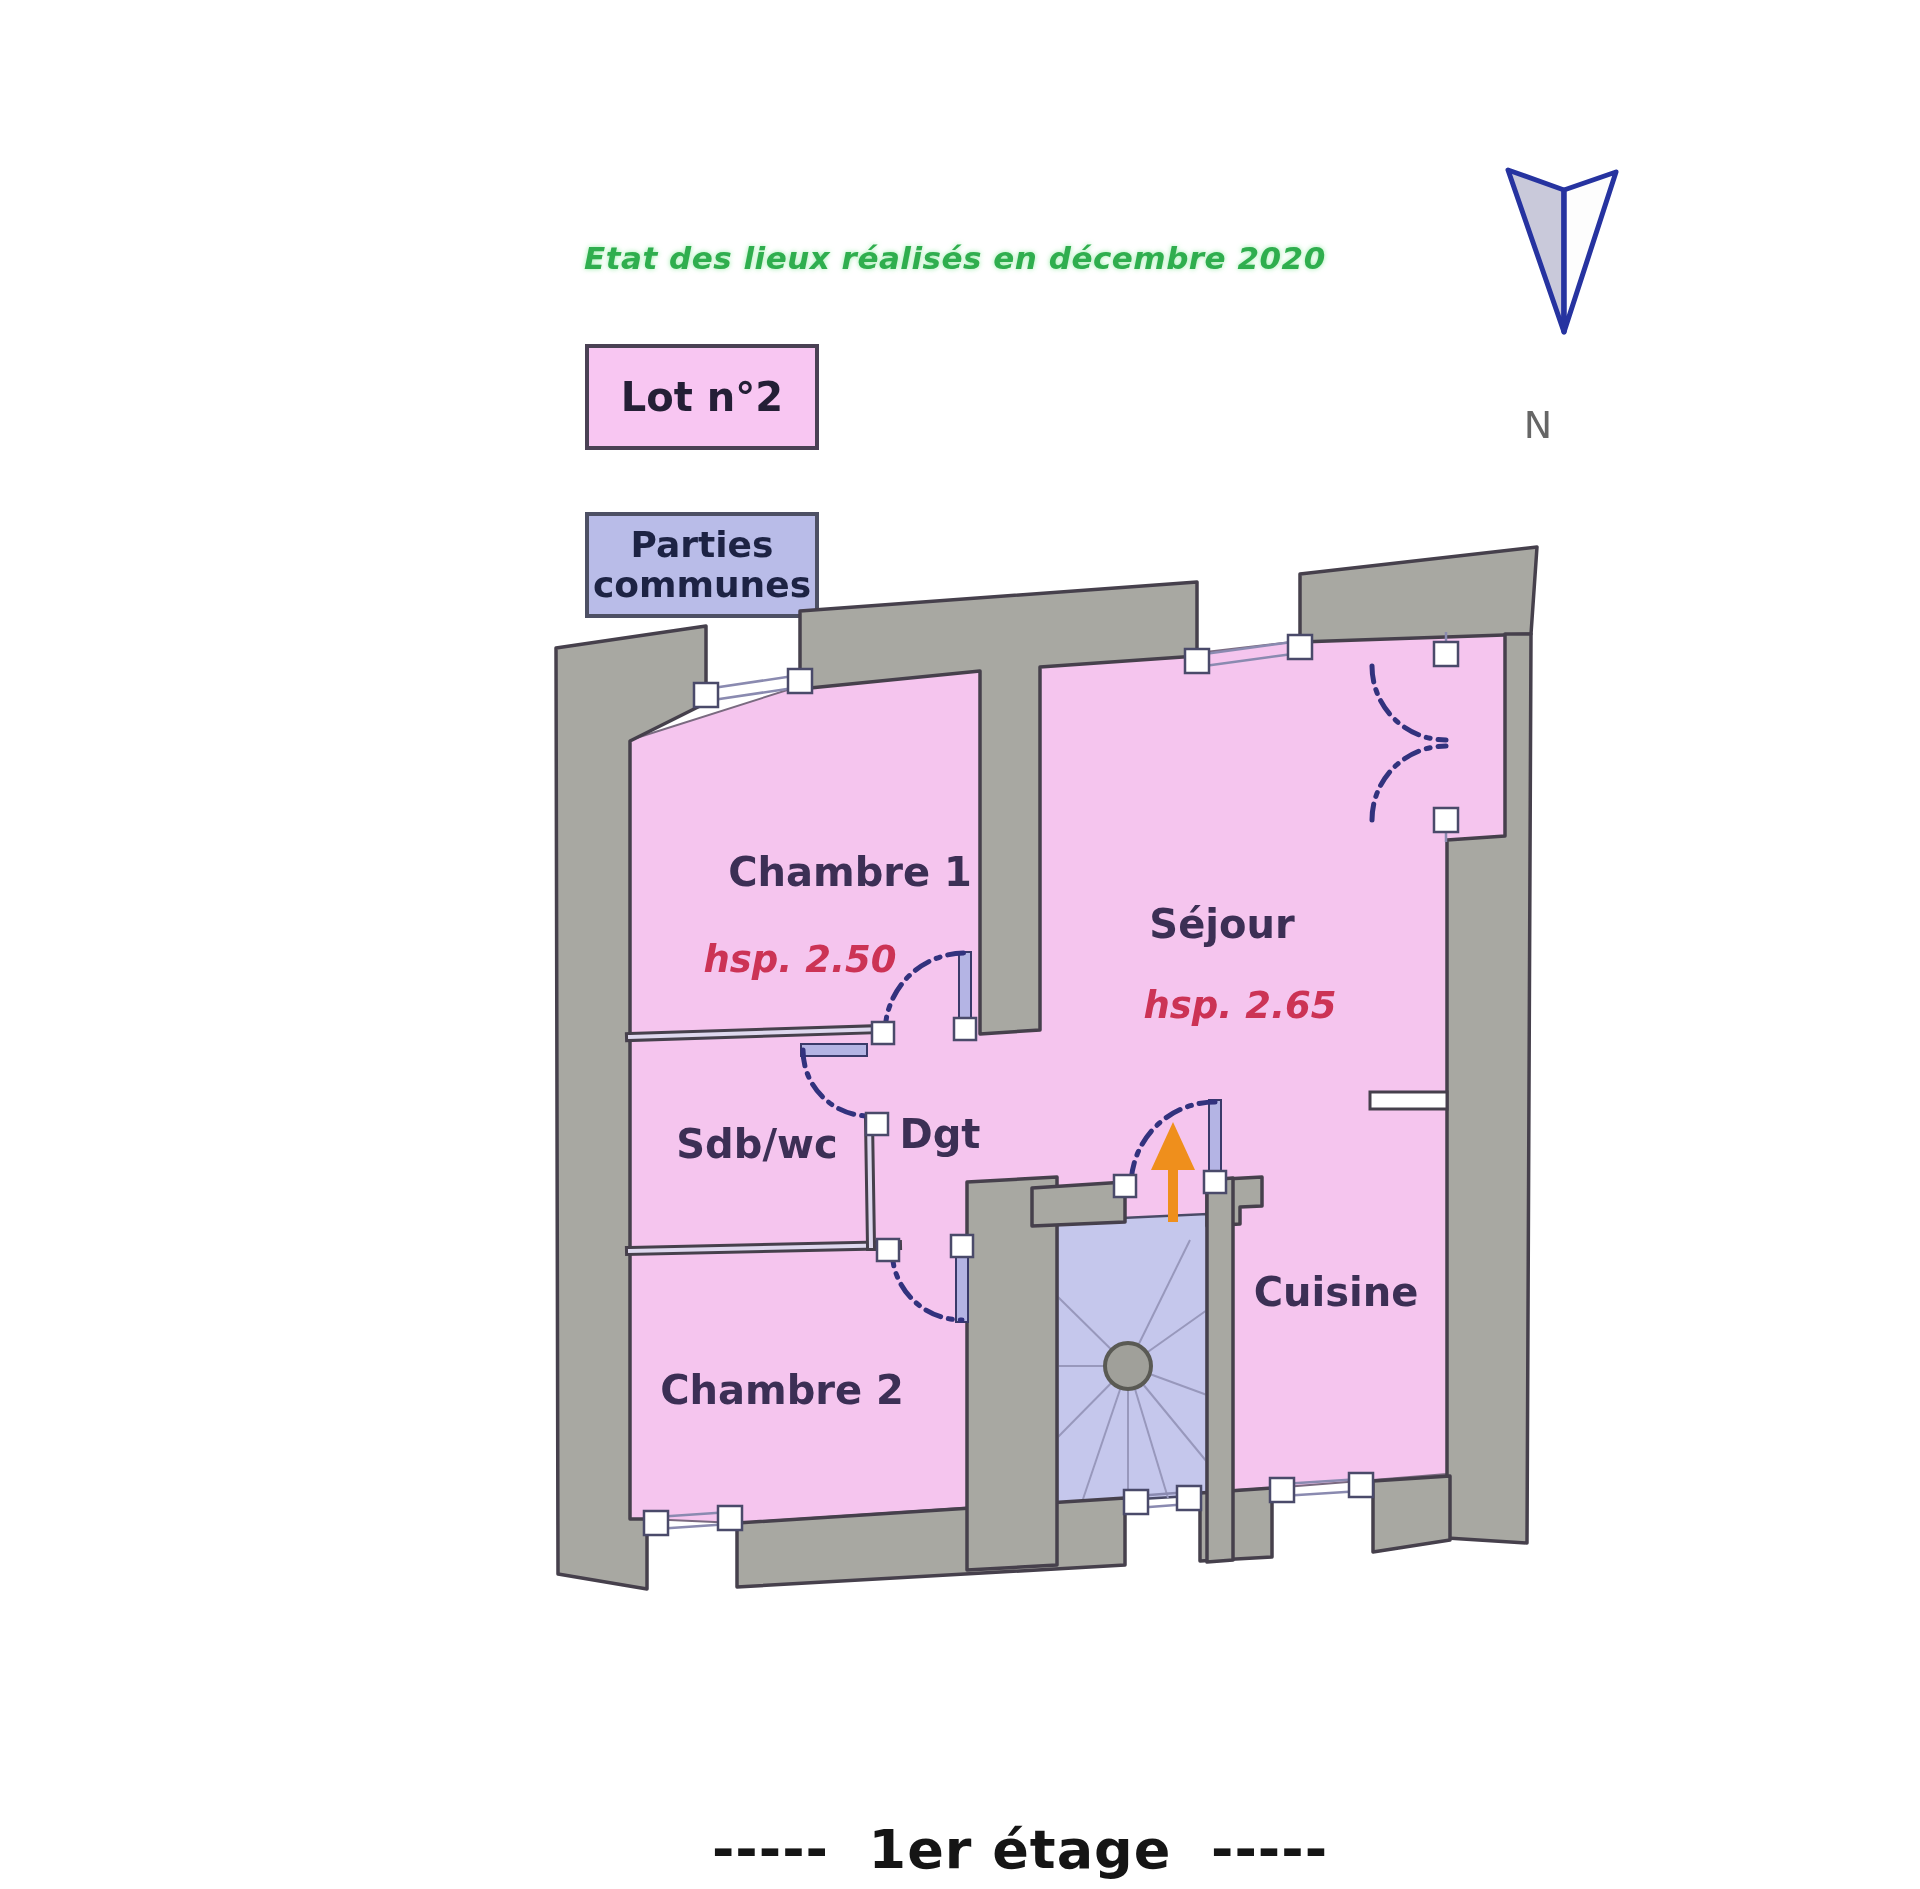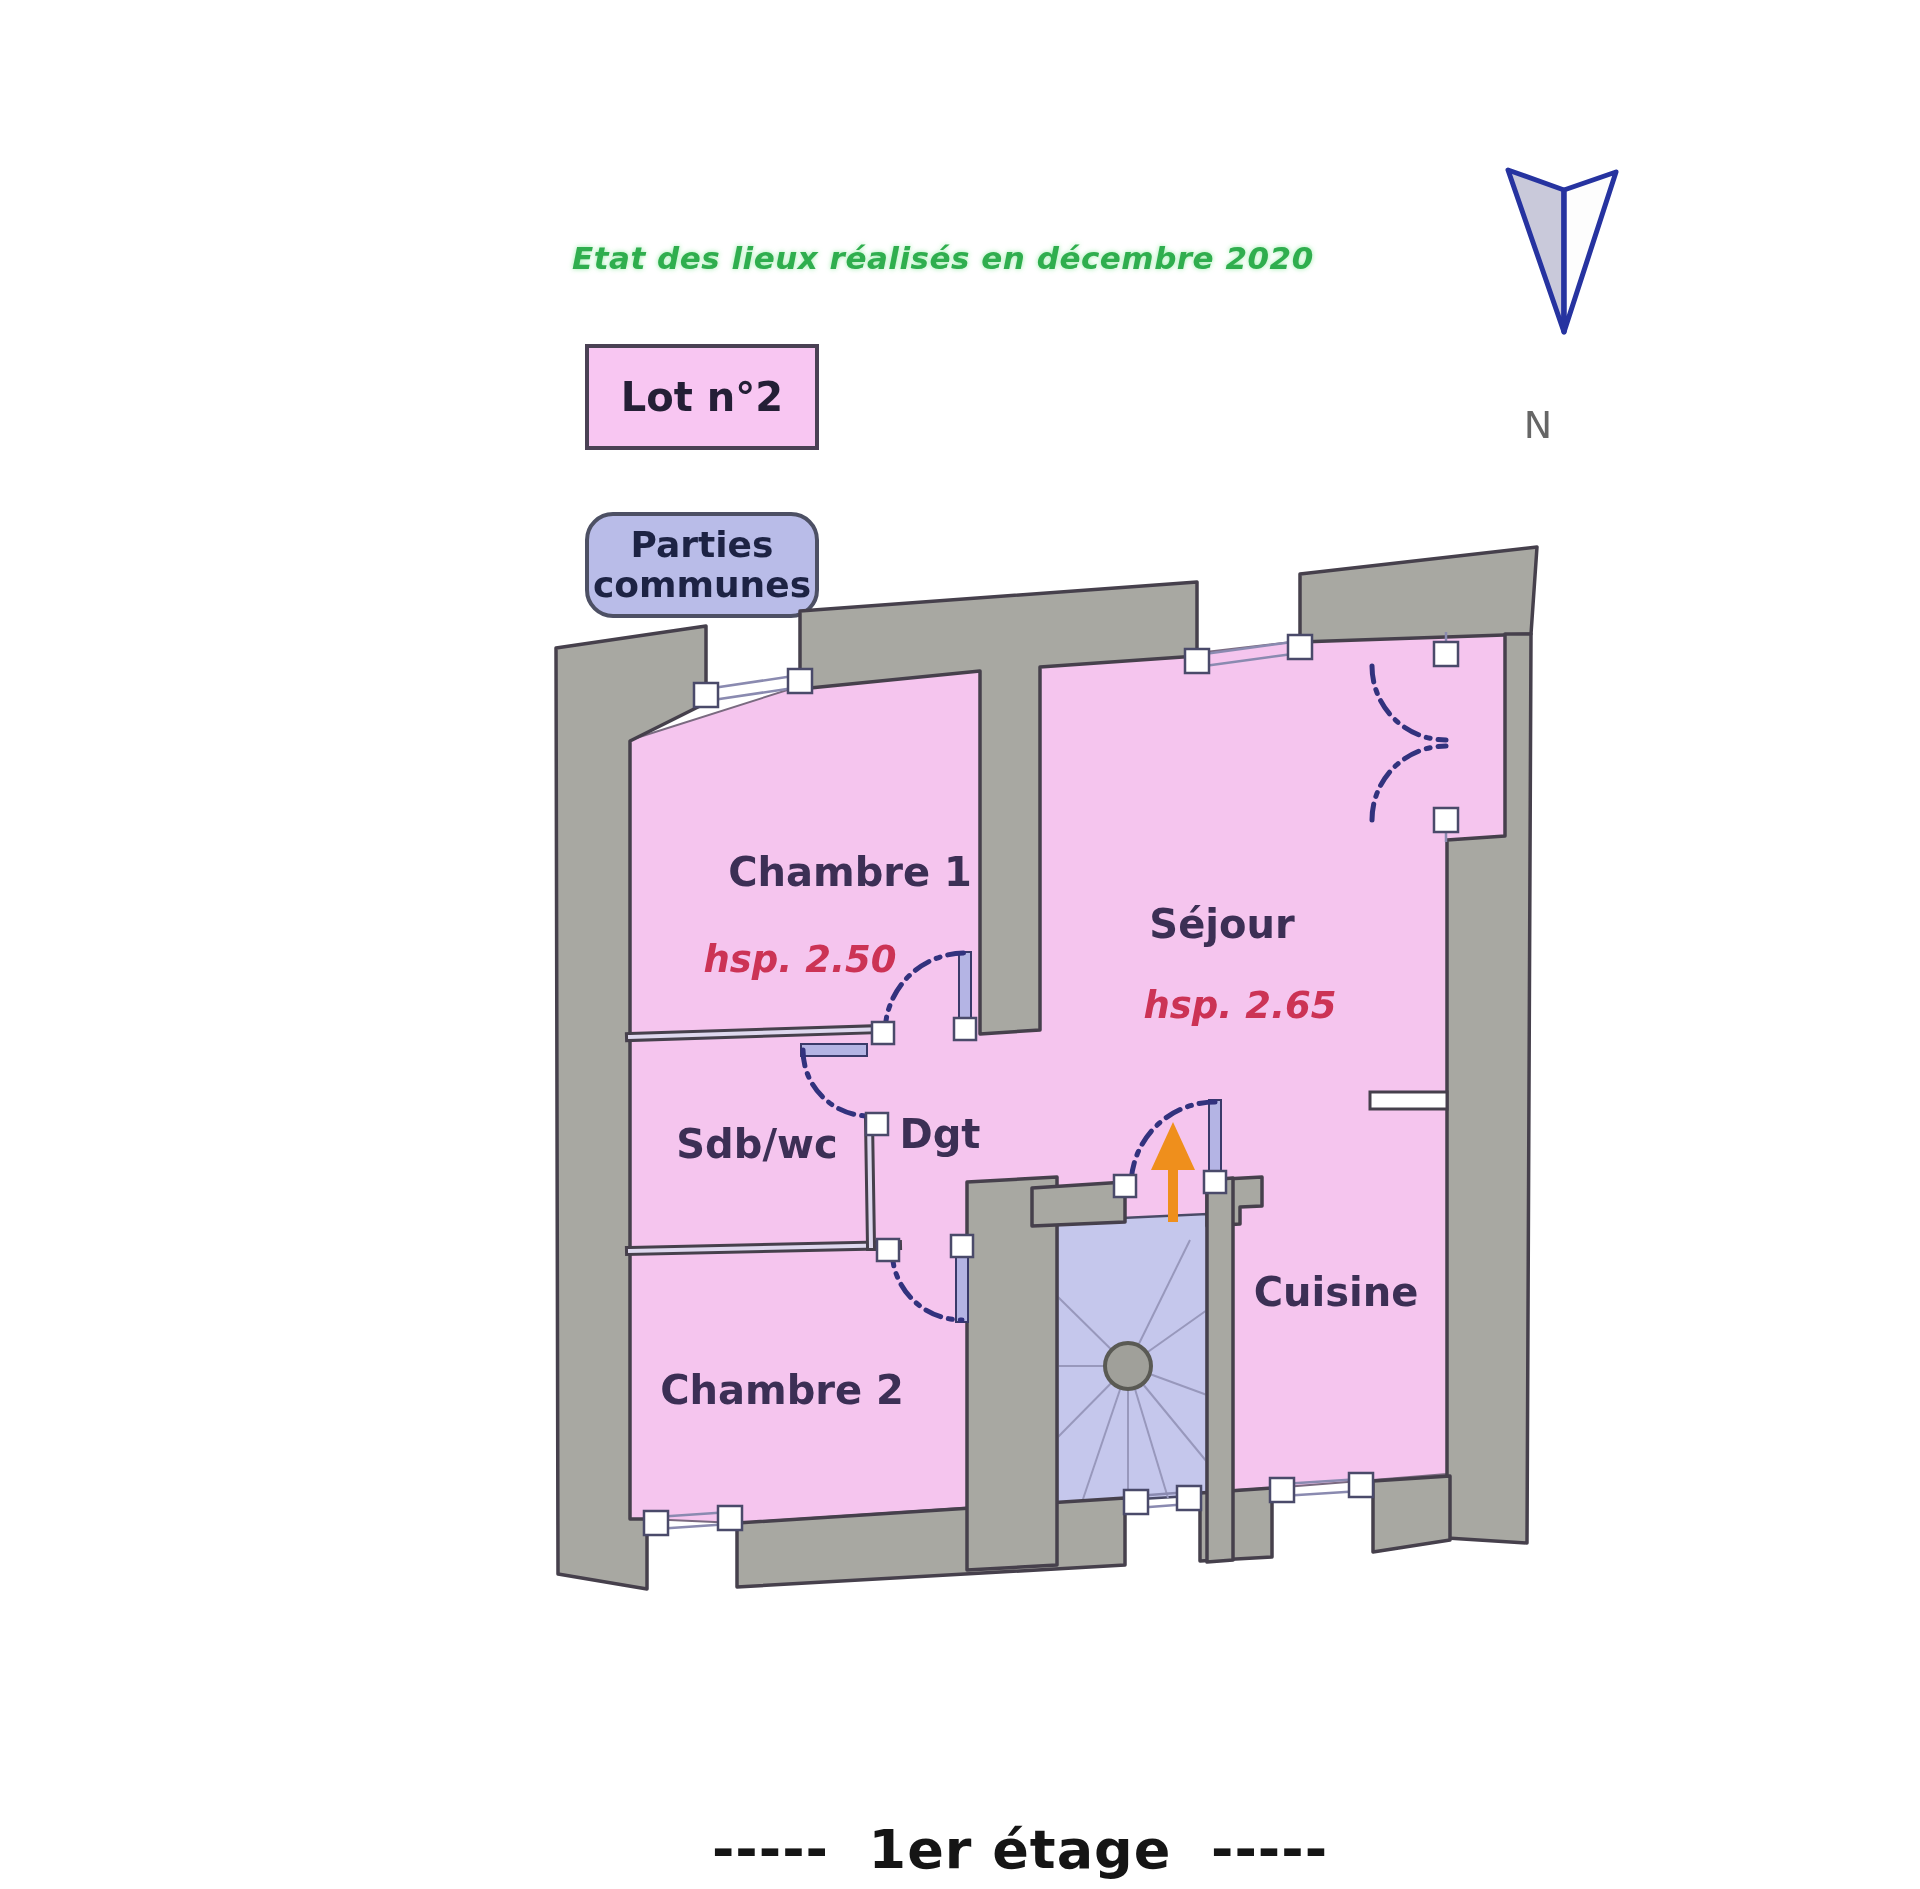--- a/index.html
+++ b/index.html
@@ -1,26 +1,26 @@
 <!DOCTYPE html>
 <html><head>
 <meta charset="utf-8">
 <style>
   html,body{margin:0;padding:0;background:#ffffff;}
   body{width:1920px;height:1889px;position:relative;overflow:hidden;
        font-family:"DejaVu Sans",sans-serif;}
   .abs{position:absolute;}
-  #main-title{left:572px;top:240px;font-size:31px;font-weight:bold;font-style:italic;
+  #main-title{left:584px;top:240px;font-size:31px;font-weight:bold;font-style:italic;
       color:#2fae4e;text-shadow:0 0 5px rgba(120,230,140,.75);letter-spacing:.5px;}
   .legend-box{display:flex;align-items:center;justify-content:center;text-align:center;
       border:4px solid #4a4154;color:#241f36;font-weight:600;}
   #legend-lot{left:585px;top:344px;width:226px;height:98px;background:#f8c6f2;
       font-size:40px;}
   #legend-communes{left:585px;top:512px;width:226px;height:98px;background:#b9bce8;
-      border-color:#4d5064;font-size:36px;line-height:1.12;flex-direction:column;color:#1d2344;border-radius:28px;}
+      border-color:#4d5064;font-size:36px;line-height:1.12;flex-direction:column;color:#1d2344;}
   #floor-caption{left:560px;top:1778px;width:920px;text-align:center;font-size:54px;
       font-weight:bold;color:#151515;letter-spacing:1px;white-space:pre;margin-top:40px;}
   svg{position:absolute;left:0;top:0;}
   .wall{fill:#a8a8a2;stroke:#46404c;stroke-width:3.5;stroke-linejoin:round;}
   .thinwall-dark{stroke:#46404c;stroke-width:10;stroke-linecap:square;}
   .thinwall-light{stroke:#ded8ee;stroke-width:4;stroke-linecap:square;}
   .winline{stroke:#8a8ab0;stroke-width:2.5;}
   .sq{fill:#ffffff;stroke:#4a4a6a;stroke-width:2.5;}
   .leaf{fill:#b4b4e4;stroke:#3a3a6a;stroke-width:2;}
   .arc{fill:none;stroke:#32327e;stroke-width:5;stroke-dasharray:16 8 4 8;stroke-linecap:round;}

